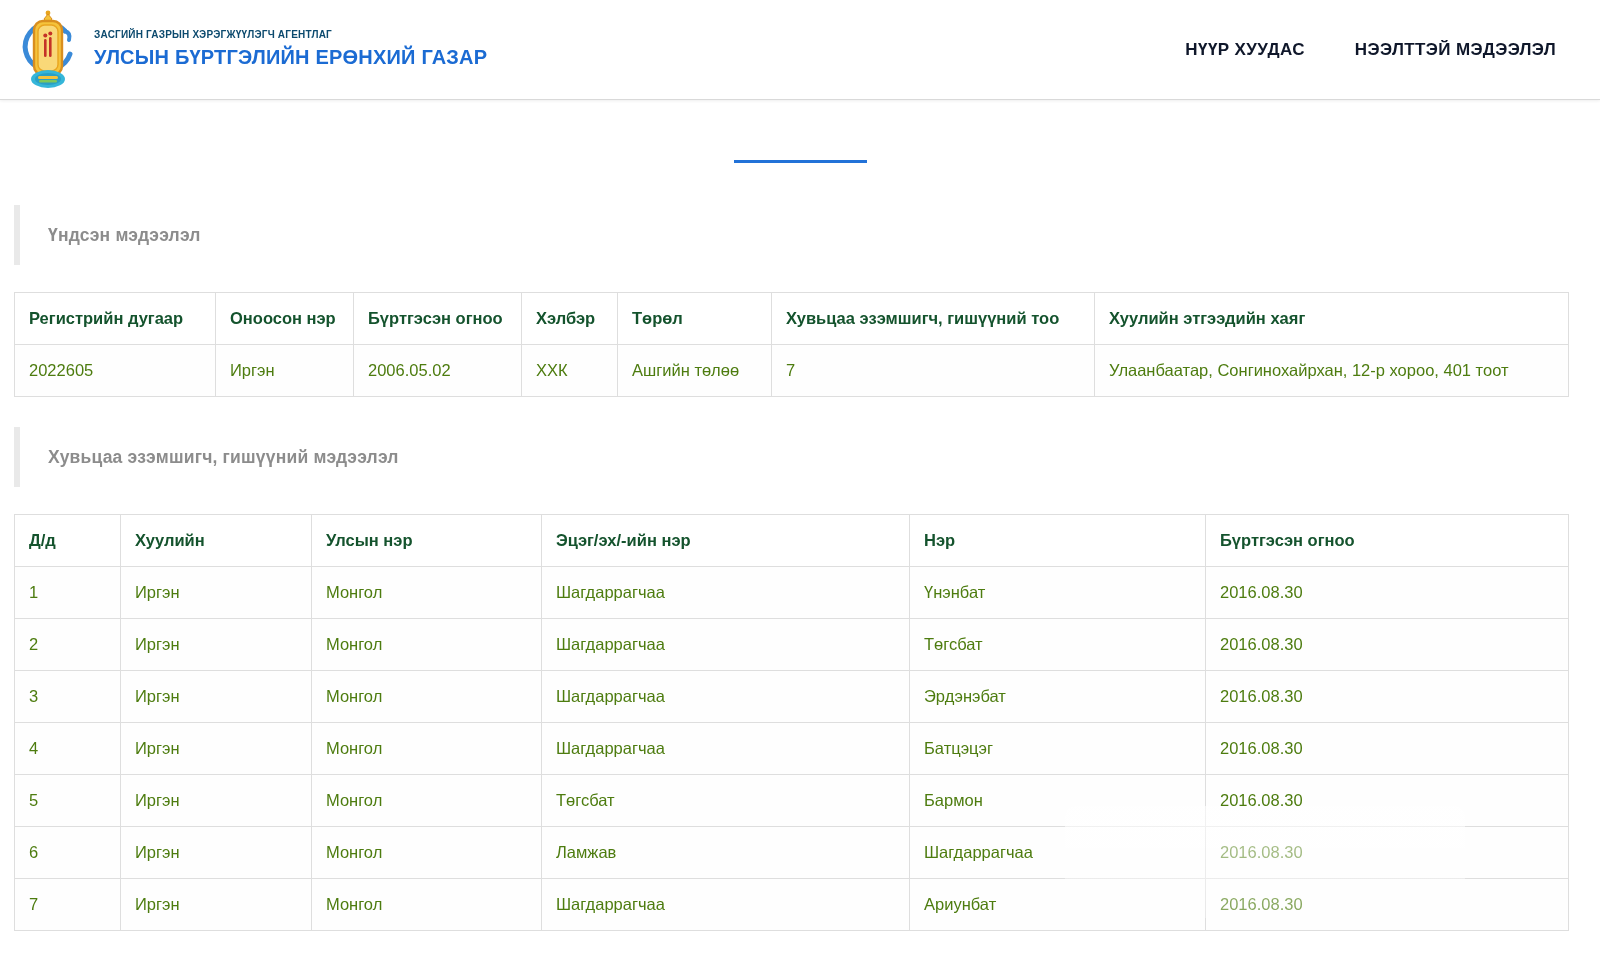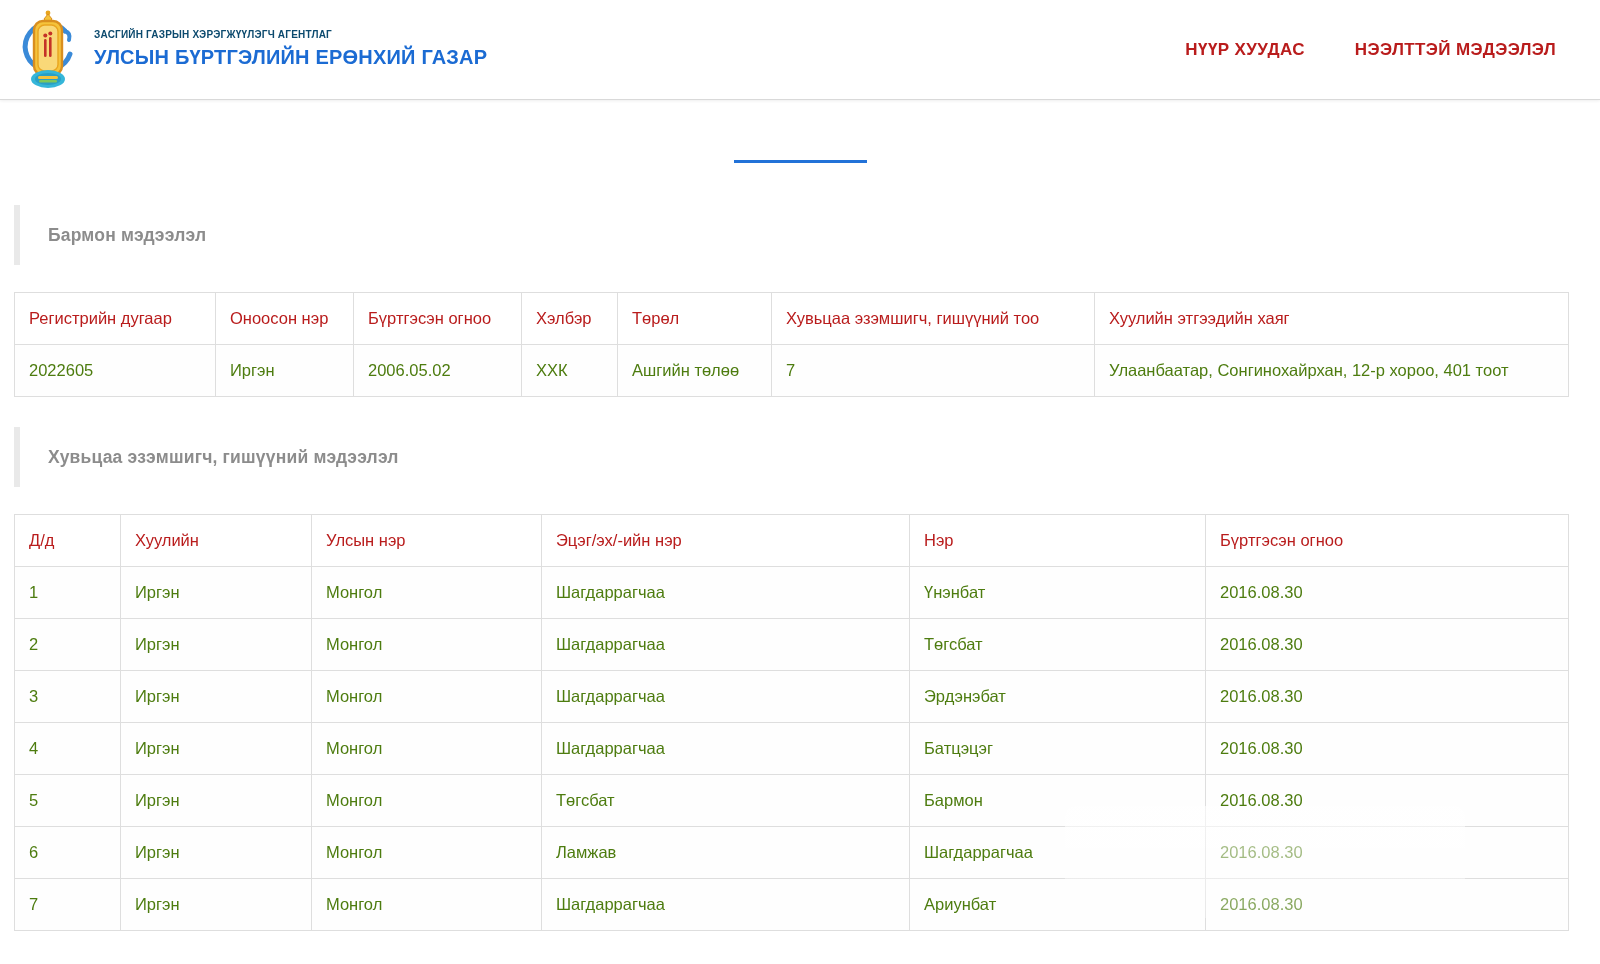--- a/index.html
+++ b/index.html
@@ -15,21 +15,21 @@
     box-shadow:0 1px 3px rgba(0,0,0,0.07);
     display:flex;align-items:center;
     padding:0 44px 0 18px;box-sizing:border-box;
     position:relative;z-index:2;
   }
   .brand{display:flex;align-items:center;gap:16px;cursor:pointer;}
   .brand-text{display:flex;flex-direction:column;line-height:1.25;}
   .brand-line1{color:#0c4a6e;font-size:10px;font-weight:bold;letter-spacing:.2px;}
   .brand-line2{color:#1b6bd3;font-size:20px;font-weight:bold;margin-top:3px;letter-spacing:.2px;}
   .nav{margin-left:auto;display:flex;gap:50px;align-items:center;}
-  .nav-link{color:#b91c1c;font-size:17px;font-weight:bold;letter-spacing:.4px;text-decoration:none;cursor:pointer;}
+  .nav-link{color:#0f172a;font-size:17px;font-weight:bold;letter-spacing:.4px;text-decoration:none;cursor:pointer;}
 
   
   .blue-divider{width:133px;height:3px;background:#2272d8;margin:60px auto 0 auto;}
 
   
   .section-header{display:flex;align-items:center;margin-left:14px;}
   .section-header.first{margin-top:42px;}
   .section-header.second{margin-top:30px;}
   .section-bar{width:6px;height:60px;background:#e9e9e9;margin-right:28px;flex:none;}
   .section-title{color:#8c8c8c;font-weight:bold;font-size:17.5px;letter-spacing:.2px;}
@@ -40,21 +40,21 @@
     width:1554px;margin:27px 0 0 14px;
     background:#ffffff;
   }
   table.data th, table.data td{
     border:1px solid #dedede;
     height:51px;padding:0 14px;
     text-align:left;vertical-align:middle;
     font-size:16.5px;
     overflow:hidden;white-space:nowrap;text-overflow:ellipsis;
   }
-  table.data th{color:#b91c1c;font-weight:normal;}
+  table.data th{color:#14532d;font-weight:bold;}
   table.data td{color:#4d7c0f;font-weight:normal;background:#fefefe;}
 
   
   .watermark{
     position:absolute;left:1065px;top:806px;width:400px;height:112px;
     background:linear-gradient(180deg,rgba(255,255,255,0.62),rgba(255,255,255,0.30));
     border-radius:10px;pointer-events:none;z-index:3;
   }
 
   
@@ -94,21 +94,21 @@
   <div class="nav">
     <a class="nav-link">НҮҮР ХУУДАС</a>
     <a class="nav-link">НЭЭЛТТЭЙ МЭДЭЭЛЭЛ</a>
   </div>
 </div>
 
 <div class="blue-divider"></div>
 
 <div class="section-header first">
   <div class="section-bar"></div>
-  <div class="section-title">Бармон мэдээлэл</div>
+  <div class="section-title">Үндсэн мэдээлэл</div>
 </div>
 
 <table class="data">
     <colgroup>
       <col style="width: 201px;">
       <col style="width: 138px;">
       <col style="width: 168px;">
       <col style="width: 96px;">
       <col style="width: 154px;">
       <col style="width: 323px;">

